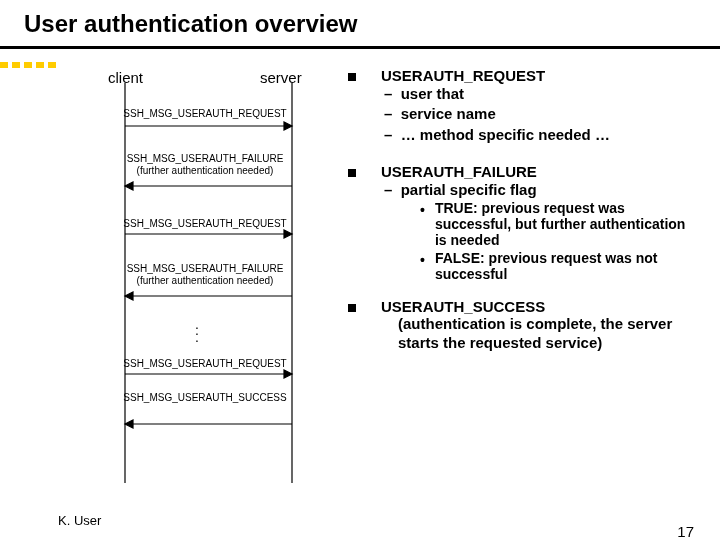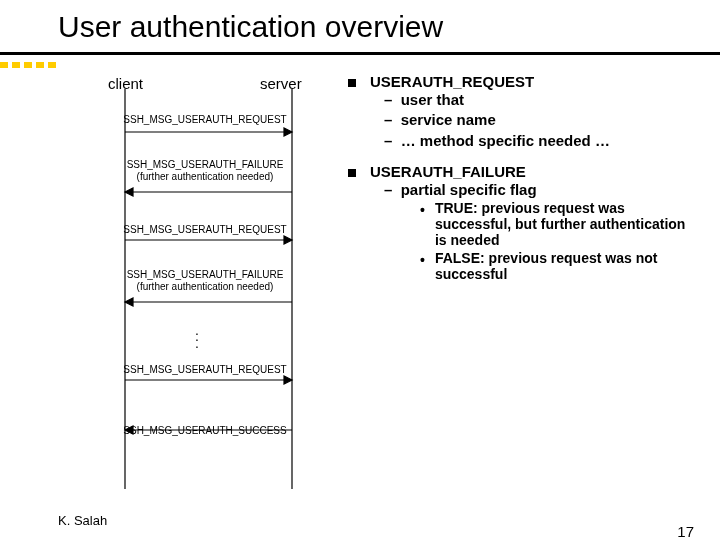--- a/index.html
+++ b/index.html
@@ -7,23 +7,23 @@
     padding: 0;
     width: 720px;
     height: 540px;
     background: #fff;
     font-family: Arial, Helvetica, sans-serif;
     color: #000;
     position: relative;
     overflow: hidden;
   }
   .title {
-    font-size: 30px;
-    font-weight: normal;
-    padding: 10px 0 8px 58px;
+    font-size: 24px;
+    font-weight: bold;
+    padding: 10px 0 8px 24px;
   }
   .title-rule {
     height: 3px;
     background: #000;
     margin: 0;
   }
   .yellow-dashes {
     position: absolute;
     left: 0;
     top: 62px;
@@ -74,21 +74,21 @@
     left: 105px;
     line-height: 1.15;
   }
   .bullets {
     flex: 1;
     padding: 14px 30px 0 8px;
     font-size: 15px;
     font-weight: bold;
   }
   .b1 { margin-bottom: 4px; }
-  .b1-head { display: flex; }
+  .b1-head { display: flex; gap: 11px; }
   .sq {
     width: 8px;
     height: 8px;
     background: #000;
     margin: 6px 14px 0 0;
     flex-shrink: 0;
   }
   .sub {
     font-size: 15px;
     font-weight: bold;
@@ -187,55 +187,62 @@
     <div class="msg" style="top:165px">SSH_MSG_USERAUTH_REQUEST</div>
 
     <div class="msg" style="top:210px">
       <span>SSH_MSG_USERAUTH_FAILURE</span><br>
       <span>(further authentication needed)</span>
     </div>
 
     <div class="ellipsis" style="top:268px">.<br>.<br>.</div>
 
     <div class="msg" style="top:305px">SSH_MSG_USERAUTH_REQUEST</div>
-    <div class="msg" style="top:366px">SSH_MSG_USERAUTH_SUCCESS</div>
+    <div class="msg" style="top:339px">SSH_MSG_USERAUTH_SUCCESS</div>
   </div>
 
   <div class="bullets">
 
     <div class="b1">
       <div class="b1-head">
           <div class="sq"></div>
         <div>USERAUTH_REQUEST</div>
         </div>
       <div class="sub">
         <div>user that</div>
         <div>service name</div>
         <div>… method specific needed …</div>
       </div>
     </div>
 
-    <div class="b1" style="margin-top:12px">
+    <div class="b1" style="margin-top:18px">
       <div class="b1-head">
           <div class="sq"></div>
         <div>USERAUTH_FAILURE</div>
         </div>
       <div class="sub">
         <div>partial specific flag</div>
       </div>
       <div class="sub2">
         <div class="row">
             <div class="dot">•</div>
           <div>TRUE: previous request was successful, but further authentication is needed</div>
           </div>
         <div class="row">
             <div class="dot">•</div>
           <div>FALSE: previous request was not successful</div>
           </div>
       </div>
     </div>
 
+    <div class="b1" style="margin-top:16px">
+      <div class="b1-head">
+          <div class="sq"></div>
+        <div>USERAUTH_SUCCESS</div>
+        </div>
+      <div class="plain">(authentication is complete, the server starts the requested service)</div>
+    </div>
 
   </div>
 </div>
 
-<div class="footer">K. Salah</div>
+<div class="footer">K. User</div>
 <div class="pagenum">17</div>
 
 </body></html>

